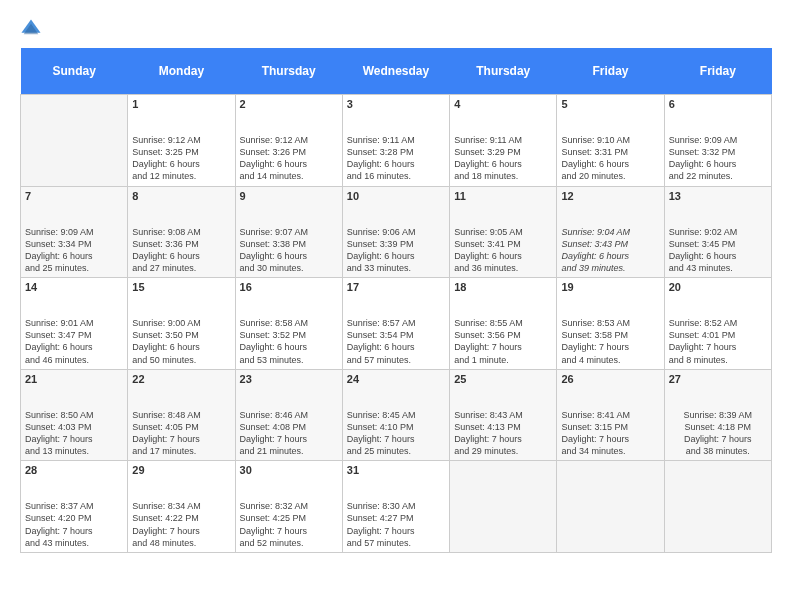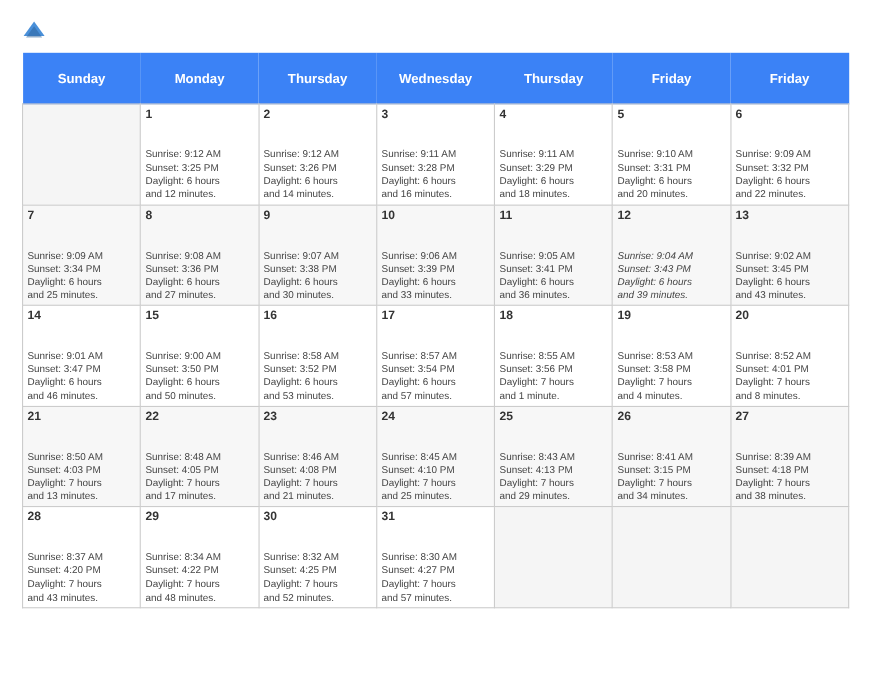--- a/index.html
+++ b/index.html
@@ -314,21 +314,21 @@
           </td>
           <td class="day-cell">
             <span class="day-number">26</span>
             <div class="day-info" style="white-space: pre-line;">Sunrise: 8:41 AM
 Sunset: 3:15 PM
 Daylight: 7 hours
 and 34 minutes.</div>
           </td>
           <td class="day-cell">
             <span class="day-number">27</span>
-            <div class="day-info" style="white-space: pre-line;">Sunrise: 8:39 AM
+            <div class="day-info" style="white-space: pre-line; text-align: center;">Sunrise: 8:39 AM
 Sunset: 4:18 PM
 Daylight: 7 hours
 and 38 minutes.</div>
           </td>
         </tr>
         <tr>
           <td class="day-cell">
             <span class="day-number">28</span>
             <div class="day-info" style="white-space: pre-line;">Sunrise: 8:37 AM
 Sunset: 4:20 PM

